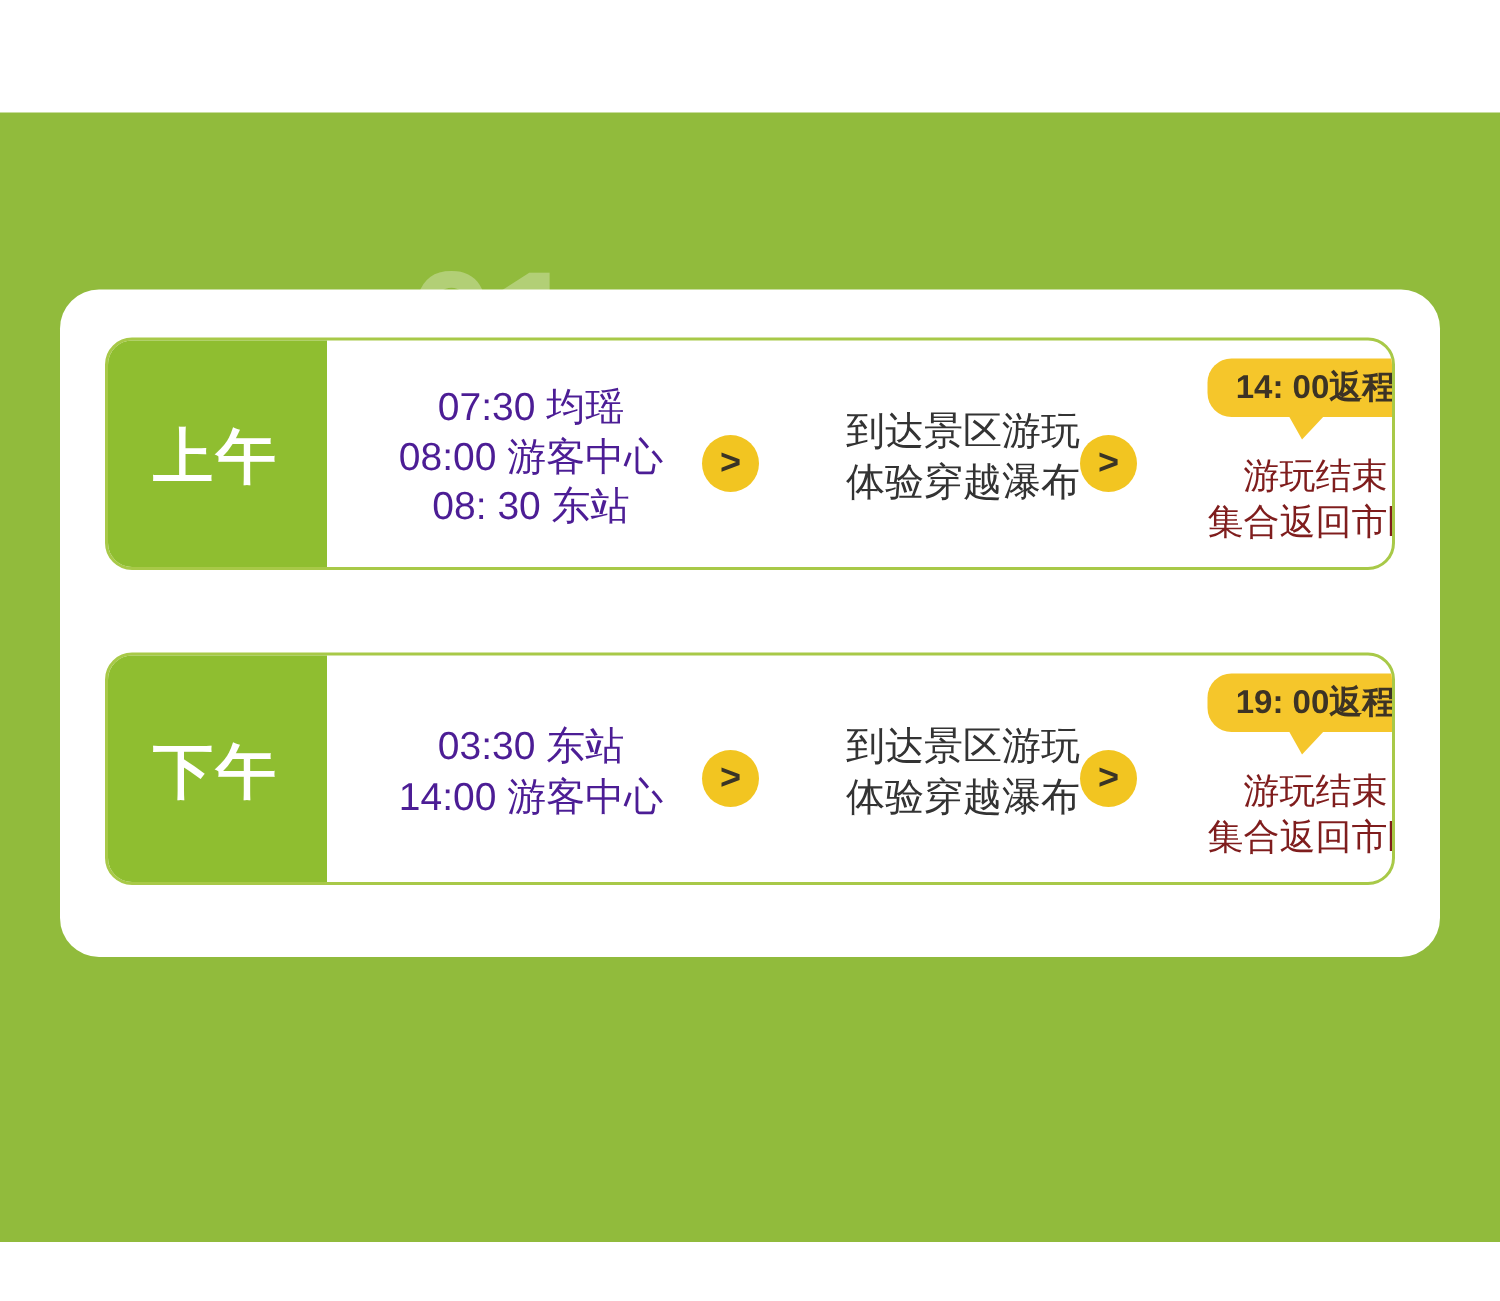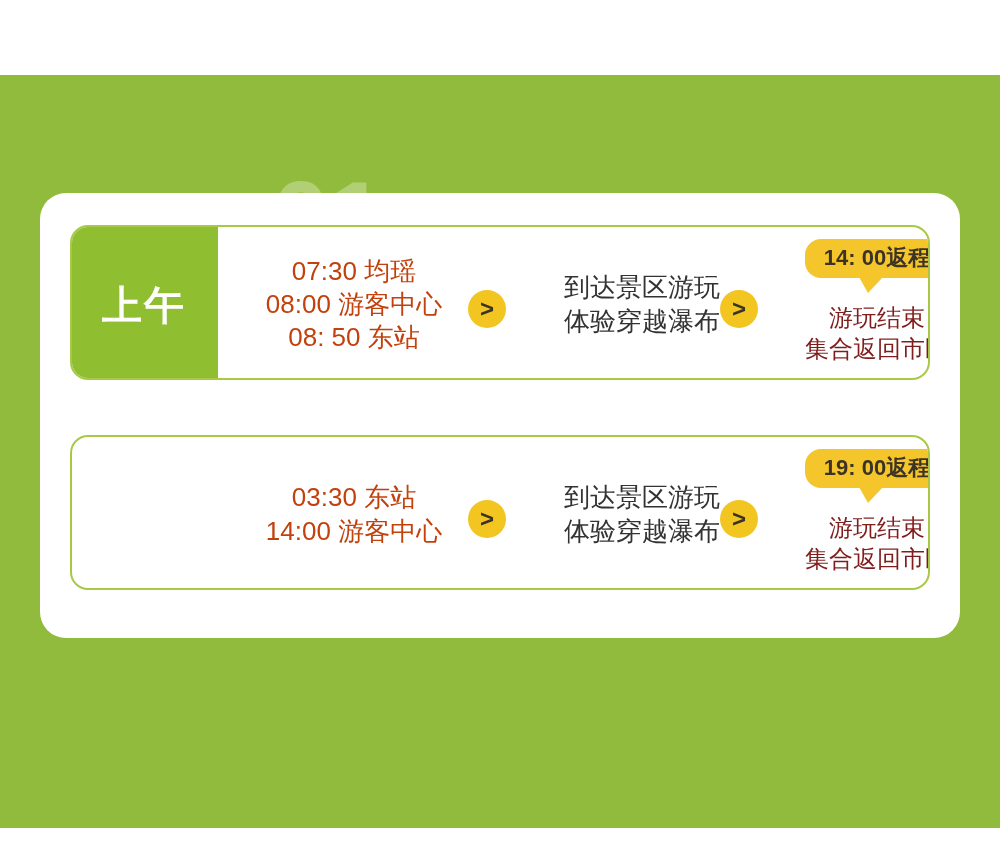--- a/index.html
+++ b/index.html
@@ -129,21 +129,21 @@
     align-items: center;
     justify-content: center;
   }
 
   .seg-times {
     left: 157px;
     width: 250px;
   }
   .seg-times .line {
     font-size: 26px;
-    color: #c2410c;
+    color: #4c1d95;
     line-height: 1.28;
     white-space: nowrap;
     text-align: center;
   }
 
   .seg-activity {
     left: 460px;
     width: 220px;
   }
   .seg-activity .line {
@@ -254,21 +254,21 @@
   <div class="card">
 
     <div class="row morning">
       <div class="period">
         <span class="period-label">上午</span>
       </div>
 
       <div class="segment seg-times">
         <div class="line">07:30 均瑶</div>
         <div class="line">08:00 游客中心</div>
-        <div class="line">08: 50 东站</div>
+        <div class="line">08: 30 东站</div>
       </div>
 
       <div class="arrow arrow-1">&gt;</div>
 
       <div class="segment seg-activity">
         <div class="line">到达景区游玩</div>
         <div class="line">体验穿越瀑布</div>
       </div>
 
       <div class="arrow arrow-2">&gt;</div>
@@ -277,20 +277,23 @@
         <div class="bubble">14: 00返程</div>
       </div>
 
       <div class="segment seg-return">
         <div class="line">游玩结束</div>
         <div class="line">集合返回市区</div>
       </div>
     </div>
 
     <div class="row afternoon">
+      <div class="period">
+        <span class="period-label">下午</span>
+      </div>
 
       <div class="segment seg-times">
         <div class="line">03:30 东站</div>
         <div class="line">14:00 游客中心</div>
       </div>
 
       <div class="arrow arrow-1">&gt;</div>
 
       <div class="segment seg-activity">
         <div class="line">到达景区游玩</div>

